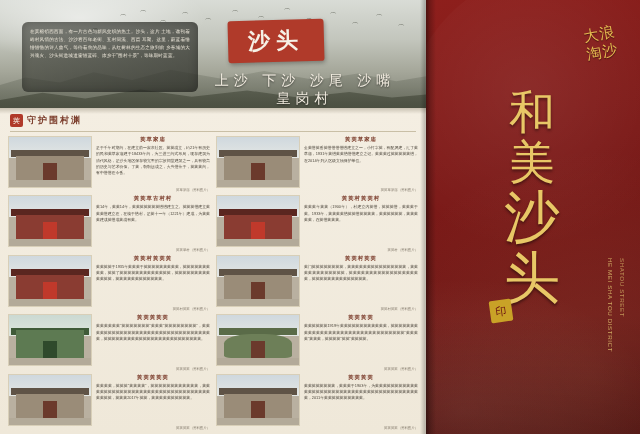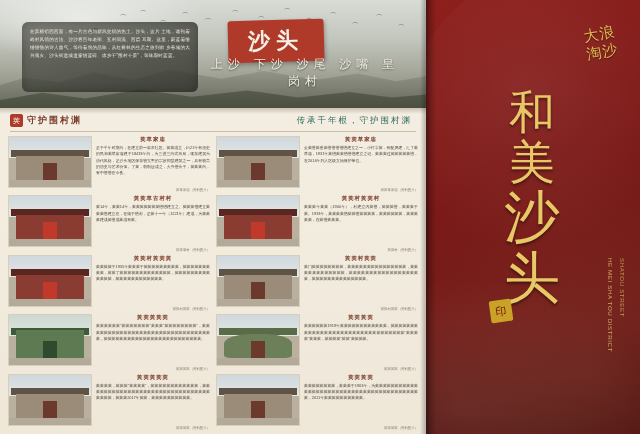--- a/index.html
+++ b/index.html
@@ -55,22 +55,22 @@
     background:#b03a2a;border-radius:3px;
     display:flex;align-items:center;justify-content:center;
     transform:rotate(-1.5deg);
     box-shadow:1px 2px 4px rgba(0,0,0,.3);
   }
   .brush-title span{
     color:#f6f1e6;font-size:22px;font-weight:bold;letter-spacing:6px;
     font-family:"DejaVu Serif","Liberation Serif",serif;
   }
   .band-sub{
-    position:absolute;left:210px;top:56px;width:190px;text-align:center;
-    color:#f2ece0;font-size:12px;letter-spacing:5px;
+    position:absolute;left:210px;top:72px;width:190px;text-align:center;
+    color:#f2ece0;font-size:14px;letter-spacing:5px;
     font-family:"DejaVu Serif","Liberation Serif",serif;
     text-shadow:0 1px 2px rgba(0,0,0,.5);
   }
 
   
   .sheet{
     position:absolute;left:0;top:108px;width:426px;height:326px;
     background:linear-gradient(180deg,#f4eee2,#efe8d9);
   }
   .sheet:before{
@@ -240,21 +240,20 @@
       </div>
 
       <div class="band-sub">上沙 下沙 沙尾 沙嘴 皇岗村</div>
     </div>
 
     <div class="sheet">
       <div class="section-head">
         <div class="seal">荚</div>
         <div class="txt">守护围村渊</div>
       </div>
-      <div class="slogan">传承千年根，守护围村渊</div>
       <div class="rule"></div>
 
       <div class="grid">
 
         <div class="entry">
           <div class="photo">
             <div class="sky"></div>
               <div class="roof"></div>
               <div class="bldg"></div>
               <div class="door"></div>

